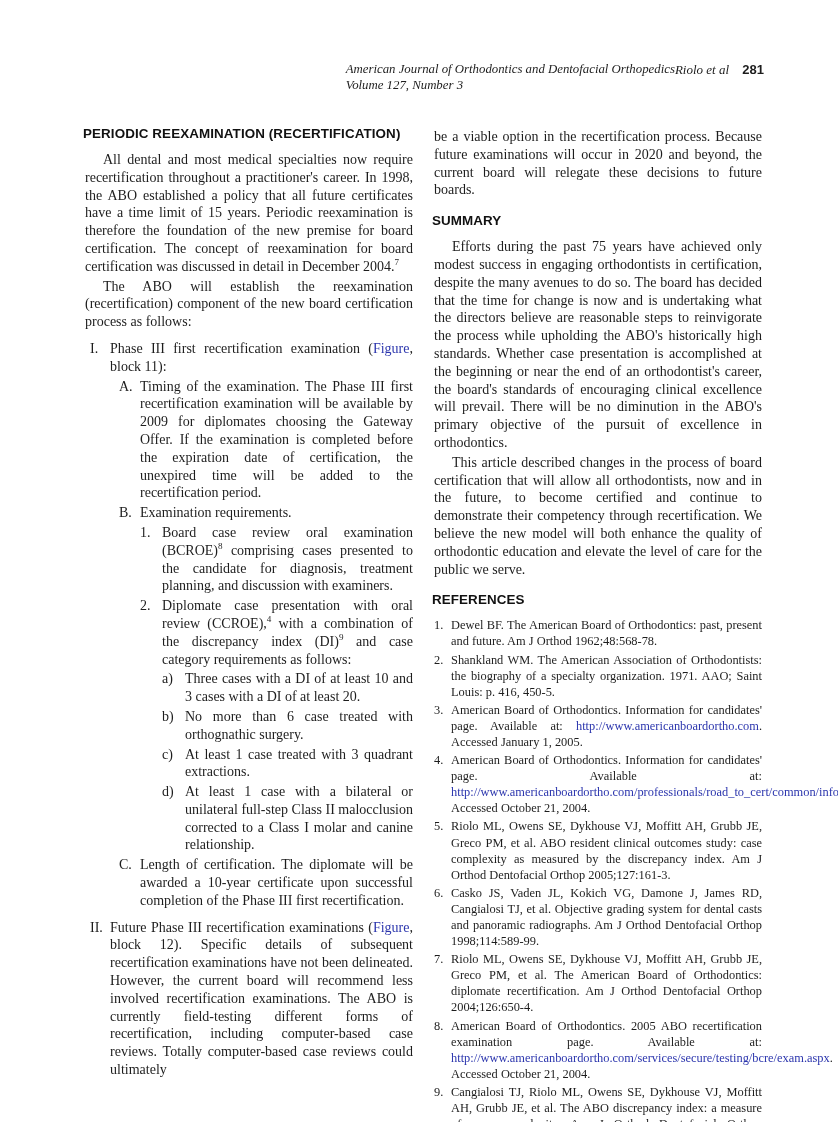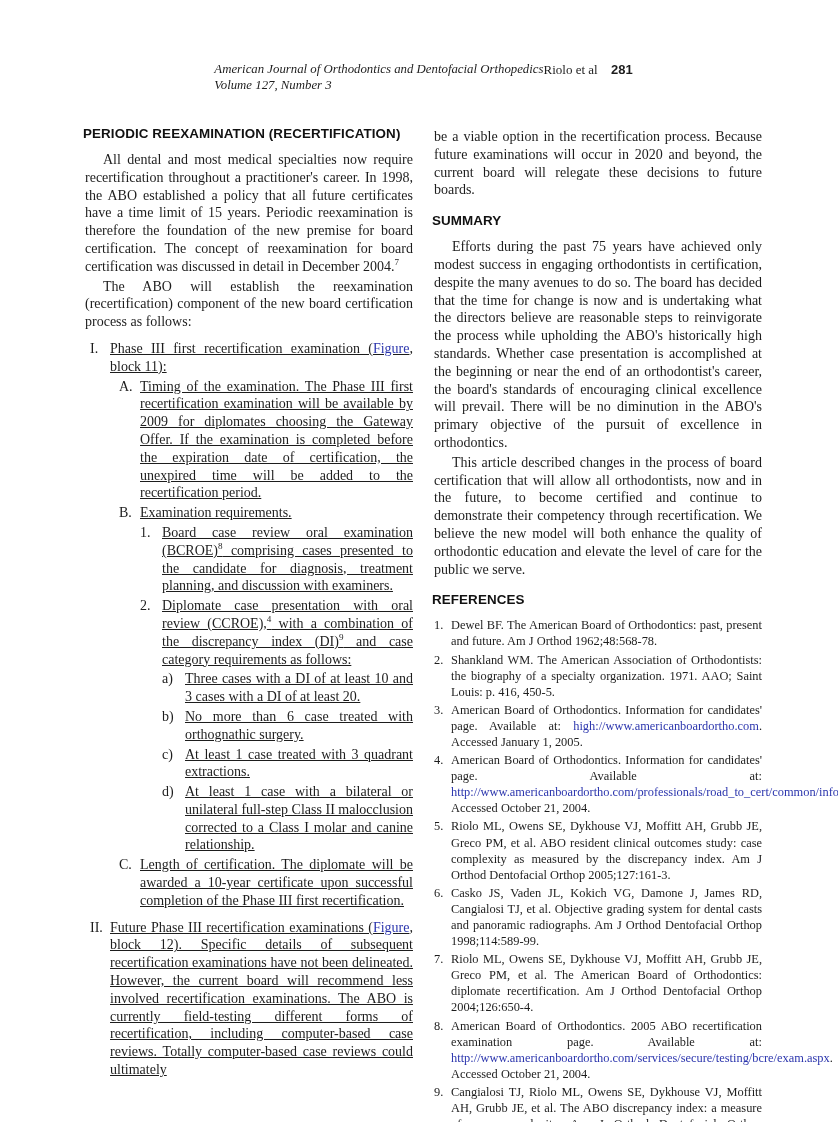--- a/index.html
+++ b/index.html
@@ -10,30 +10,30 @@
     color:#1d1d1d;
     overflow:hidden;
   }
   .page{
     box-sizing:border-box;
     width:838px;height:1122px;
     padding:62px 74px 0 83px;
   }
   
   .runhead{
-    display:flex;justify-content:center;align-items:flex-start;
+    display:flex;justify-content:flex-end;align-items:flex-start;
   }
   .runhead-left{
     font-style:italic;
     font-size:12.8px;line-height:15.5px;
   }
   .runhead-right{
     font-size:13px;line-height:15.5px;white-space:nowrap;
   }
-  .runhead-authors{}
+  .runhead-authors{font-style:italic;}
   .runhead-page{
     font-family:"Liberation Sans", sans-serif;
     font-weight:bold;font-style:normal;
     margin-left:10px;
   }
   
   .columns{
     display:flex;gap:17px;margin-top:33px;
   }
   .col{width:332px;}
@@ -47,21 +47,21 @@
     letter-spacing:0.1px;
   }
   .sect-head.spaced{margin-top:14px;}
   
   p{margin:2px;}
   .body-text{
     font-size:14px;line-height:17.8px;
     text-align:justify;
   }
   .indent{text-indent:18px;}
-  .outline{margin-top:9px;text-decoration:underline;}
+  .outline{margin-top:9px;}
   .gap-before{margin-top:9px;}
   
   .o1{padding-left:25px;text-indent:-20px;}
   .o2{padding-left:55px;text-indent:-21px;}
   .o3{padding-left:77px;text-indent:-22px;}
   .o4{padding-left:100px;text-indent:-23px;}
   .lbl{display:inline-block;text-indent:0;}
   .o1 .lbl{width:20px;}
   .o2 .lbl{width:21px;}
   .o3 .lbl{width:22px;}
@@ -131,21 +131,21 @@
       <p class="body-text">be a viable option in the recertification process. Because future examinations will occur in 2020 and beyond, the current board will relegate these decisions to future boards.</p>
 
       <h2 class="sect-head spaced">SUMMARY</h2>
       <p class="body-text indent">Efforts during the past 75 years have achieved only modest success in engaging orthodontists in certification, despite the many avenues to do so. The board has decided that the time for change is now and is undertaking what the directors believe are reasonable steps to reinvigorate the process while upholding the ABO's historically high standards. Whether case presentation is accomplished at the beginning or near the end of an orthodontist's career, the board's standards of encouraging clinical excellence will prevail. There will be no diminution in the ABO's primary objective of the pursuit of excellence in orthodontics.</p>
       <p class="body-text indent">This article described changes in the process of board certification that will allow all orthodontists, now and in the future, to become certified and continue to demonstrate their competency through recertification. We believe the new model will both enhance the quality of orthodontic education and elevate the level of care for the public we serve.</p>
 
       <h2 class="sect-head spaced">REFERENCES</h2>
       <div class="refs">
           <p class="ref"><span class="ref-num">1.</span>Dewel BF. The American Board of Orthodontics: past, present and future. Am J Orthod 1962;48:568-78.</p>
           <p class="ref"><span class="ref-num">2.</span>Shankland WM. The American Association of Orthodontists: the biography of a specialty organization. 1971. AAO; Saint Louis: p. 416, 450-5.</p>
-          <p class="ref"><span class="ref-num">3.</span>American Board of Orthodontics. Information for candidates' page. Available at: <span class="link">high://www.americanboardortho.com</span>. Accessed January 1, 2005.</p>
+          <p class="ref"><span class="ref-num">3.</span>American Board of Orthodontics. Information for candidates' page. Available at: <span class="link">http://www.americanboardortho.com</span>. Accessed January 1, 2005.</p>
           <p class="ref"><span class="ref-num">4.</span>American Board of Orthodontics. Information for candidates' page. Available at: <span class="link">http://www.americanboardortho.com/professionals/road_to_cert/common/info</span>. Accessed October 21, 2004.</p>
           <p class="ref"><span class="ref-num">5.</span>Riolo ML, Owens SE, Dykhouse VJ, Moffitt AH, Grubb JE, Greco PM, et al. ABO resident clinical outcomes study: case complexity as measured by the discrepancy index. Am J Orthod Dentofacial Orthop 2005;127:161-3.</p>
           <p class="ref"><span class="ref-num">6.</span>Casko JS, Vaden JL, Kokich VG, Damone J, James RD, Cangialosi TJ, et al. Objective grading system for dental casts and panoramic radiographs. Am J Orthod Dentofacial Orthop 1998;114:589-99.</p>
           <p class="ref"><span class="ref-num">7.</span>Riolo ML, Owens SE, Dykhouse VJ, Moffitt AH, Grubb JE, Greco PM, et al. The American Board of Orthodontics: diplomate recertification. Am J Orthod Dentofacial Orthop 2004;126:650-4.</p>
           <p class="ref"><span class="ref-num">8.</span>American Board of Orthodontics. 2005 ABO recertification examination page. Available at: <span class="link">http://www.americanboardortho.com/services/secure/testing/bcre/exam.aspx</span>. Accessed October 21, 2004.</p>
           <p class="ref"><span class="ref-num">9.</span>Cangialosi TJ, Riolo ML, Owens SE, Dykhouse VJ, Moffitt AH, Grubb JE, et al. The ABO discrepancy index: a measure of case complexity. Am J Orthod Dentofacial Orthop 2004;125:270-8.</p>
         </div>
     </div>
 
   </div>

